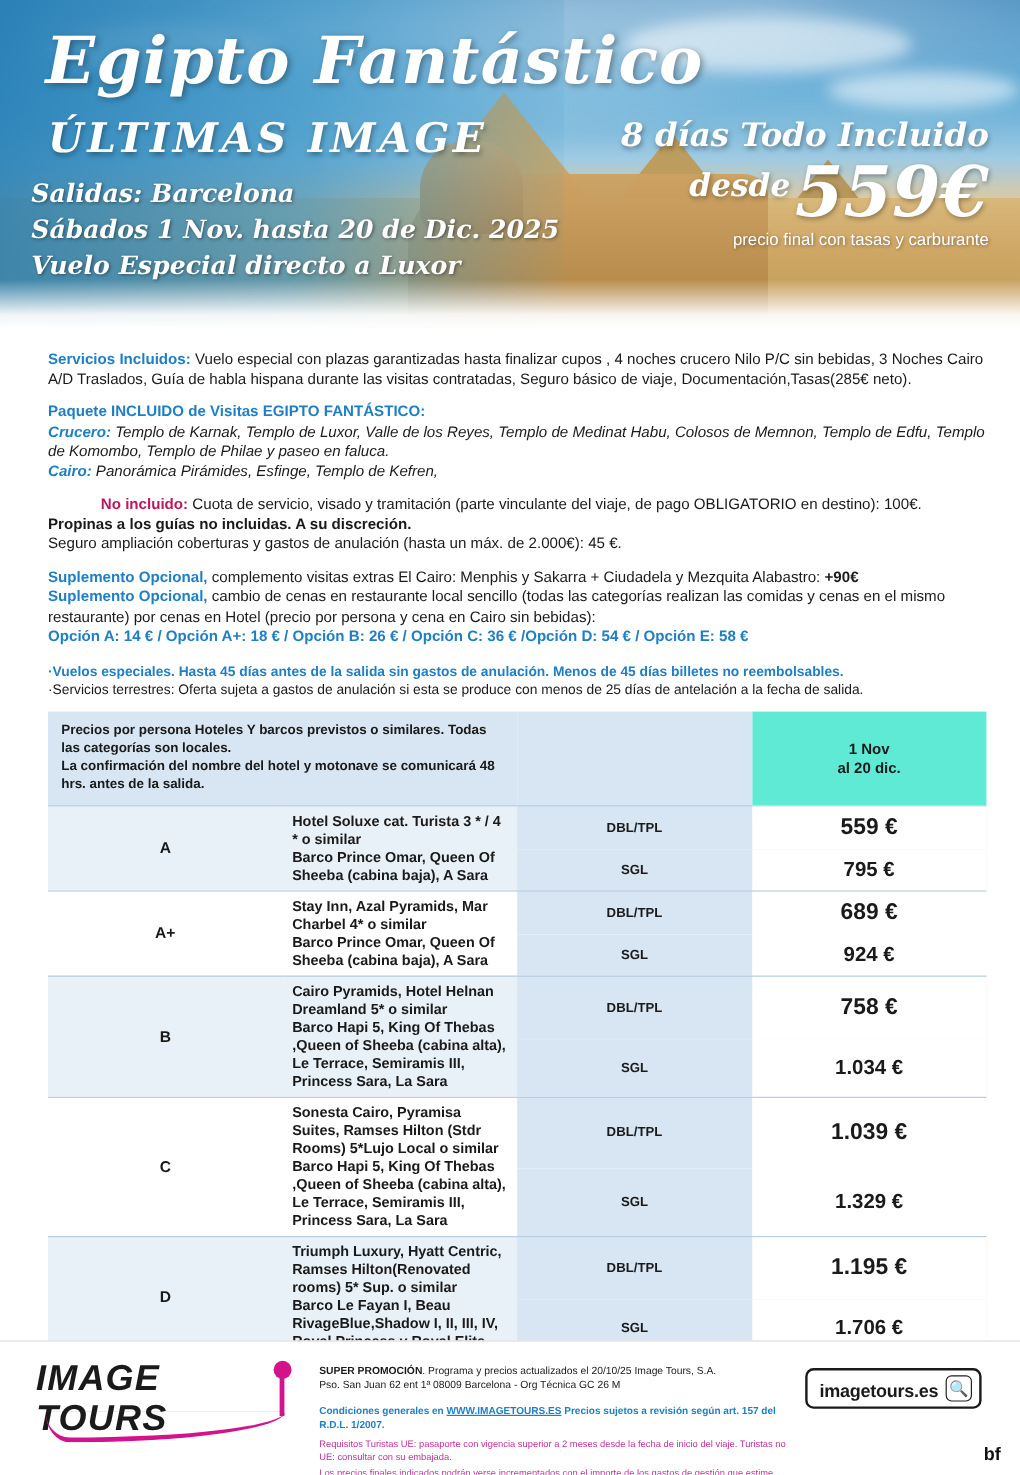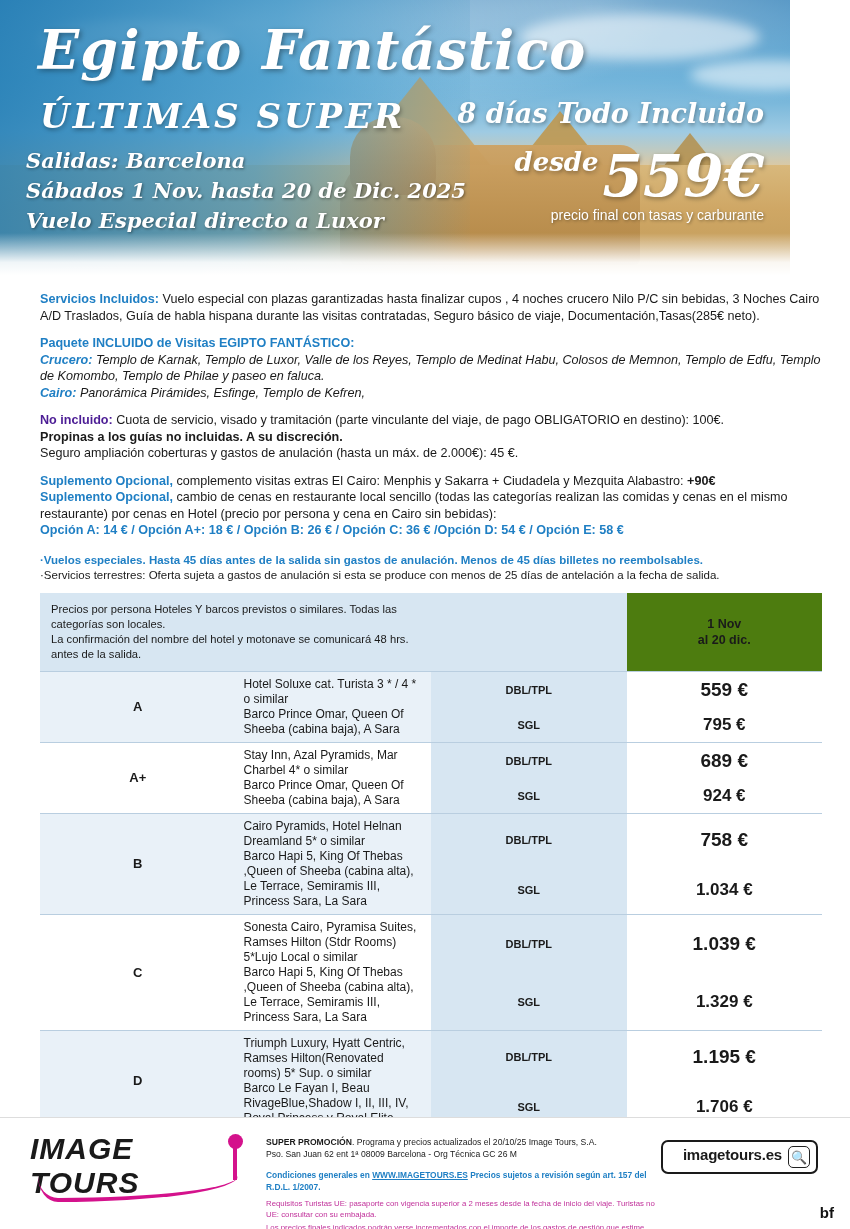--- a/index.html
+++ b/index.html
@@ -10,21 +10,21 @@
     font-family: "Liberation Sans", sans-serif;
     background: #ffffff;
     color: #1a1a1a;
     position: relative;
     overflow: hidden;
   }
 
   
   .hero {
     position: relative;
-    width: 790px;
+    width: 850px;
     height: 275px;
     overflow: hidden;
     background: linear-gradient(180deg,#2f7fb8 0%, #59a7d4 28%, #9fcbe3 48%, #d9c9a6 60%, #c9ab76 78%, #b89254 100%);
   }
   .hero .sky-glow {
     position:absolute; left:0; top:0; width:100%; height:58%;
     background: radial-gradient(ellipse at 30% 15%, rgba(255,255,255,.55) 0%, rgba(255,255,255,0) 55%),
                 radial-gradient(ellipse at 75% 5%, rgba(255,255,255,.40) 0%, rgba(255,255,255,0) 50%);
   }
   .hero .cloud {
@@ -115,63 +115,63 @@
     white-space: nowrap;
   }
   .hero-right {
     position:absolute; right: 26px; top: 98px; text-align:right; color:#fff;
     text-shadow: 1px 2px 4px rgba(0,0,0,.35);
   }
   .hero-days {
     font-family:"DejaVu Serif", serif; font-style:italic; font-weight:bold;
     font-size: 27px; white-space:nowrap;
   }
-  .hero-price-row { display:flex; align-items:flex-start; justify-content:flex-end; gap:4px; margin-top: 18px;}
+  .hero-price-row { display:flex; align-items:center; justify-content:flex-end; gap:4px; margin-top: 2px;}
   .hero-desde {
     font-family:"DejaVu Serif", serif; font-style:italic; font-weight:bold;
     font-size: 26px; padding-bottom: 10px;
   }
   .hero-price {
     font-family:"DejaVu Serif", serif; font-style:italic; font-weight:bold;
     font-size: 58px; line-height: 58px;
   }
   .hero-note {
     font-family:"Liberation Sans", sans-serif;
     font-size: 14px; margin-top: 2px; text-shadow: 1px 1px 3px rgba(0,0,0,.4);
   }
 
   
   .content { padding: 16px 28px 0 40px; }
   .p { font-size: 12.6px; line-height: 16.5px; margin: 0 0 11px 0; }
   .blue { color:#1f7fc4; font-weight:bold; }
   .blue-i { color:#1f7fc4; font-weight:bold; font-style:italic; }
-  .red { color:#4c1d95; font-weight:bold; }
+  .red { color:#be185d; font-weight:bold;margin-left:44px; }
   .ital { font-style: italic; }
   .bold { font-weight: bold; }
 
   .bullets { margin-top: 14px; margin-bottom: 10px; }
   .bullets div { font-size: 11.5px; line-height: 15px; }
 
   
   .table-wrap { padding: 0 28px 0 40px; }
   table.rates {
     width: 782px;
     border-collapse: collapse;
     font-size: 12px;
     table-layout: fixed;
   }
-  table.rates td { vertical-align: middle; }
+  table.rates td { vertical-align: middle; font-weight: bold; }
   .cat-col { width: 30px; text-align:center; font-weight:bold; font-size:13px; }
   .desc-col { padding: 5px 8px; line-height: 15px; }
   .occ-col { width: 74px; text-align:center; font-weight:bold; font-size:11px; }
   .price-col { width: 96px; text-align:center; font-weight:bold; font-size:19px; }
 
   .hdr-band { background:#d7e6f2; }
   .hdr-left { padding: 8px 10px; font-size: 11.2px; line-height: 15px; color:#1a1a1a; }
-  .hdr-right { text-align:center; font-weight:bold; font-size: 12.5px; line-height:16px; background:#4d7c0f; }
+  .hdr-right { text-align:center; font-weight:bold; font-size: 12.5px; line-height:16px; background:#5eead4; }
 
   .rowA { background:#e9f1f8; }
   .rowB { background:#ffffff; }
   .occ-cell { background:#d7e6f2; }
   .price-cell { background:#ffffff; }
   .sep { border-top: 1px solid #b9cee0; }
   .tborder { border-bottom: 1px solid #b9cee0; }
 
   
   .footer {
@@ -200,22 +200,22 @@
   .logo-stem {
     position:absolute; left: 203px; top: 12px; width:4px; height: 36px; background:#d4128c;
   }
   .foot-text { position:absolute; left: 266px; top: 18px; width: 390px; }
   .foot-text .l1 { font-size: 8.6px; line-height: 12px; }
   .foot-text .l1 b { font-weight:bold; }
   .foot-text .l2 { font-size: 8.4px; line-height: 12px; color:#1f7fc4; font-weight:bold; margin-top: 9px;}
   .foot-text .l3 { font-size: 7.8px; line-height: 11px; color:#c0309a; margin-top: 5px;}
   .searchbox {
     position:absolute; right: 32px; top: 22px;
-    display:flex; align-items:flex-start; gap:6px;
-    border: 2px solid #1a1a1a; border-radius: 7px; padding: 4px 6px 4px 20px;
+    display:flex; align-items:flex-end; gap:6px;
+    border: 2px solid #1a1a1a; border-radius: 7px; padding: 4px 6px 4px 10px;
     background:#fff;
   }
   .searchbox .label { font-weight:bold; font-size: 15px; letter-spacing:-.2px; }
   .searchbox .mag {
     width: 22px; height: 22px; border-radius: 5px; border:1.5px solid #222;
     display:flex; align-items:center; justify-content:center; font-size: 13px;
   }
   .bf {
     position:absolute; right: 16px; bottom: 8px;
     font-weight:bold; font-size: 15px; color:#111;
@@ -234,21 +234,21 @@
   <div class="pyramid pyr2"></div>
   <div class="pyramid pyr3"></div>
 
   <div class="sand"></div>
   <div class="sphinx"></div>
   <div class="sphinx-head"></div>
 
   <div class="overlay-left"></div>
 
   <div class="hero-title">Egipto Fantástico</div>
-  <div class="hero-sub1">ÚLTIMAS SUPER</div>
+  <div class="hero-sub1">ÚLTIMAS IMAGE</div>
   <div class="hero-lines">
     <div>Salidas: Barcelona</div>
     <div>Sábados 1 Nov. hasta 20 de Dic. 2025</div>
     <div>Vuelo Especial directo a Luxor</div>
   </div>
 
   <div class="hero-right">
     <div class="hero-days">8 días Todo Incluido</div>
     <div class="hero-price-row">
       <span class="hero-desde">desde</span>

